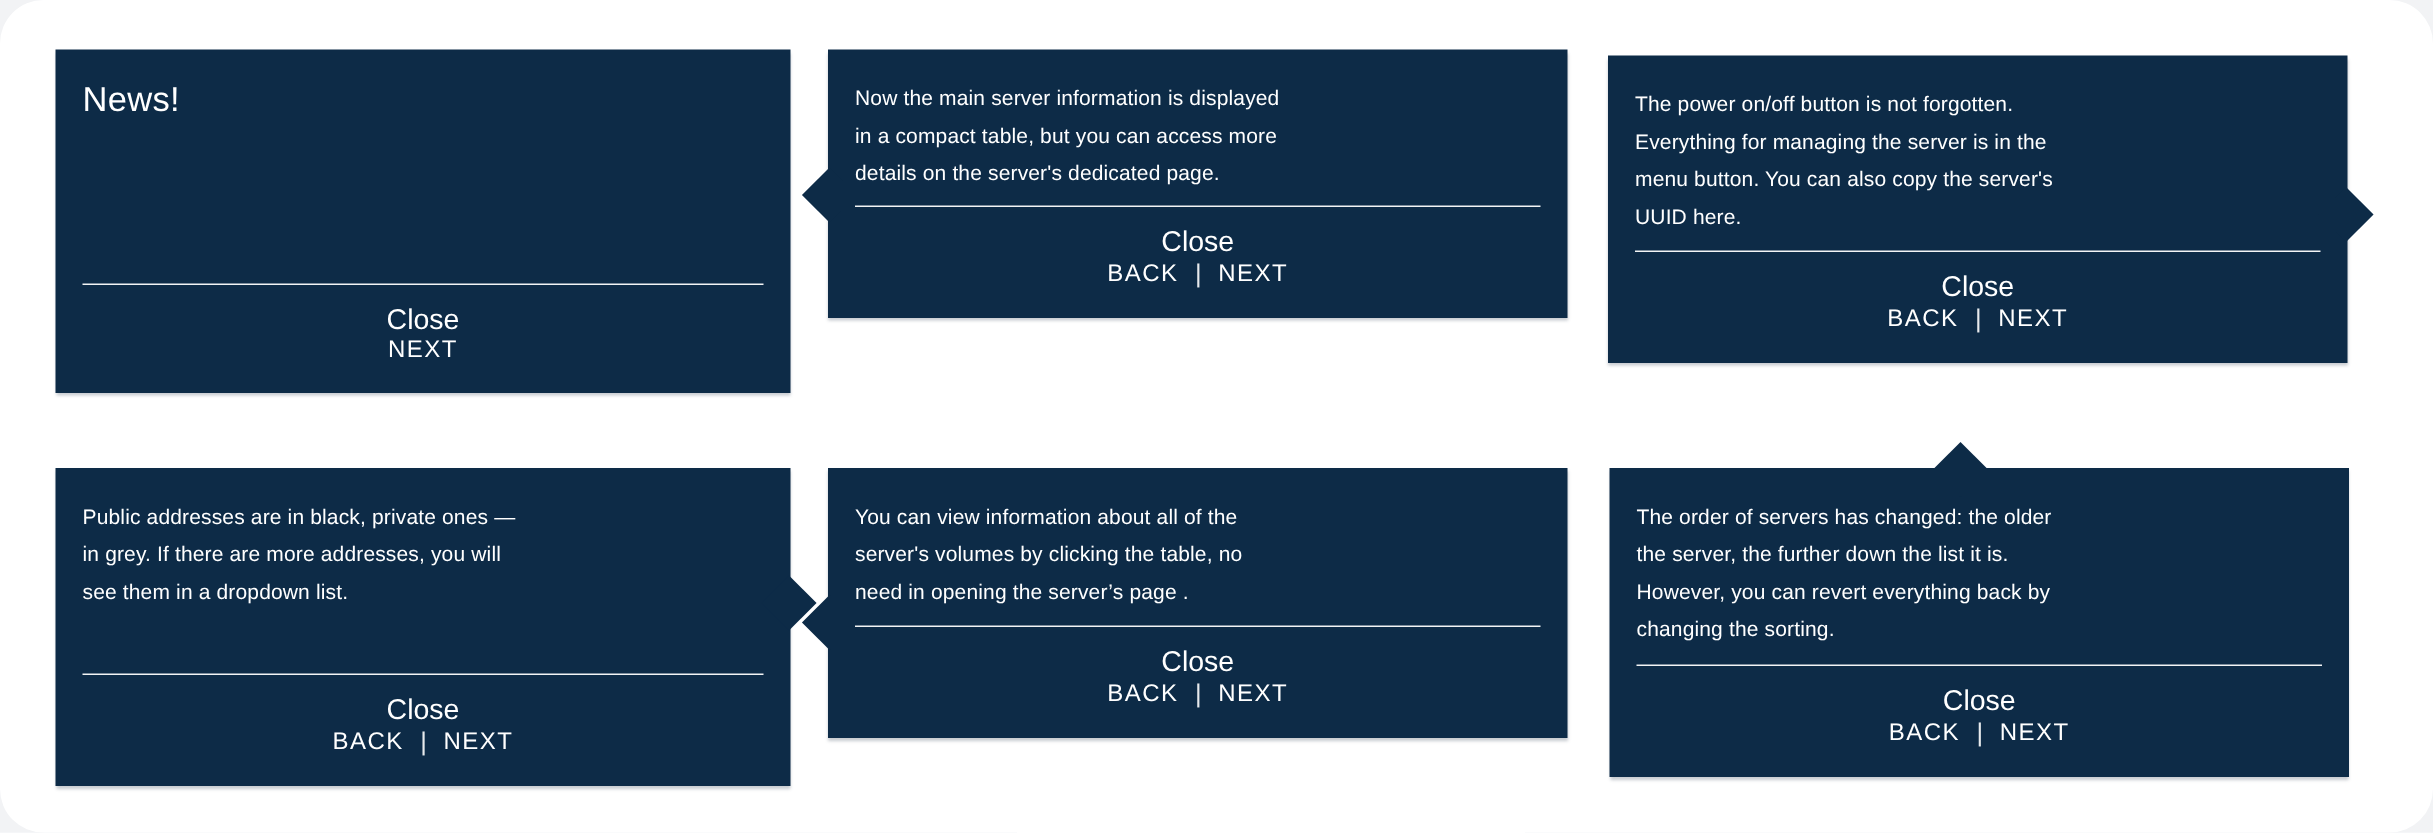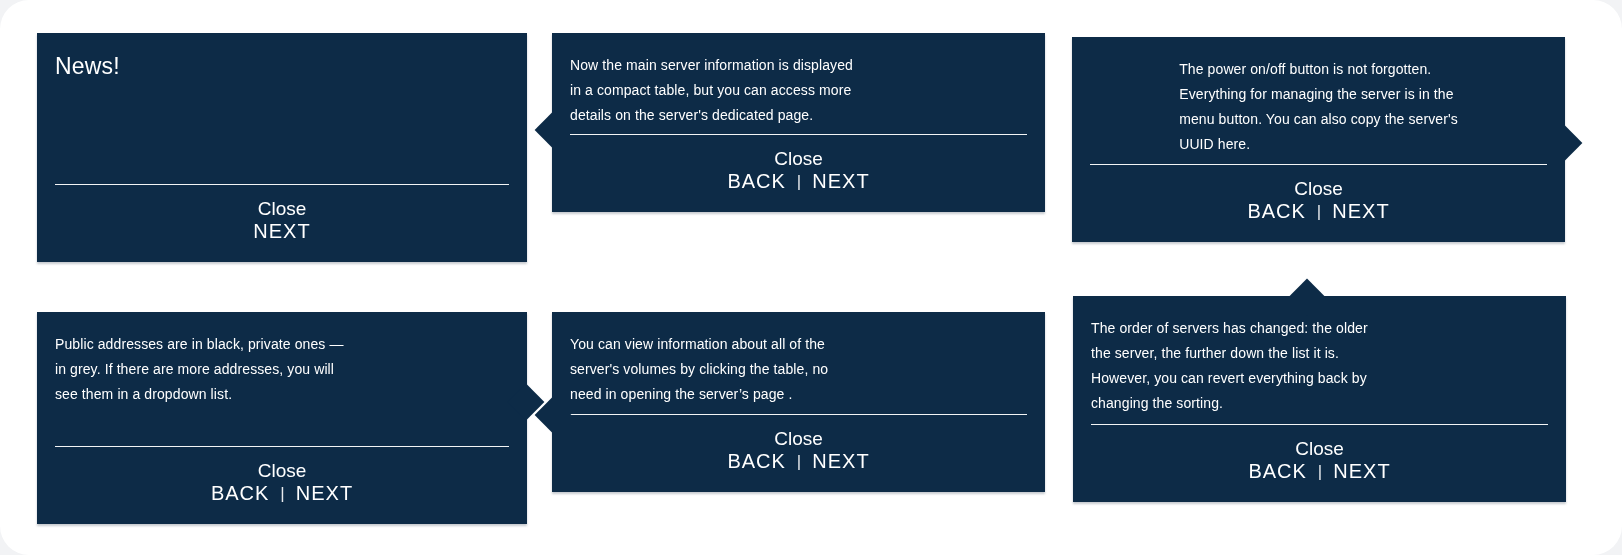--- a/index.html
+++ b/index.html
@@ -42,42 +42,42 @@
     display: flex; justify-content: space-between; align-items: center; flex-direction: column;
   }
   .close-btn {
     font-size: 19px; color: var(--txt);
     background: none; border: none; cursor: pointer;
     font-family: "Liberation Sans", sans-serif;
     padding: 0;
   }
   .nav-group { display: flex; align-items: center; }
   .nav-btn {
-    font-size: 20px; letter-spacing: 1px; color: var(--txt);
+    font-size: 16px; letter-spacing: 1px; color: var(--txt);
     background: none; border: none; cursor: pointer;
     font-family: "Liberation Sans", sans-serif;
     padding: 0;
   }
   .nav-sep {
     font-size: 17px; color: rgba(255,255,255,0.9);
     margin: 0 11px; font-weight: 300;
   }
   .pointer {
     position: absolute;
     width: 26px; height: 26px;
     background: var(--navy);
     transform: rotate(45deg);
   }
   
   #card-0 { left: 37px;   top: 33px;  width: 490px; height: 229px; }
   #card-1 { left: 552px;  top: 33px;  width: 493px; height: 179px; }
-  #card-2 { left: 1072px; top: 37px;  width: 493px; height: 205px; align-items: center; }
+  #card-2 { left: 1072px; top: 37px;  width: 493px; height: 205px; }
   #card-3 { left: 37px;   top: 312px; width: 490px; height: 212px; }
   #card-4 { left: 552px;  top: 312px; width: 493px; height: 180px; }
-  #card-5 { left: 1073px; top: 296px; width: 493px; height: 206px; }
+  #card-5 { left: 1073px; top: 312px; width: 493px; height: 206px; }
 </style>
 </head>
 <body>
 
 <div class="canvas">
 
   <article class="card" id="card-0">
     <h2 class="card-title">News!</h2>
     <div class="divider"></div>
     <div class="card-footer">

